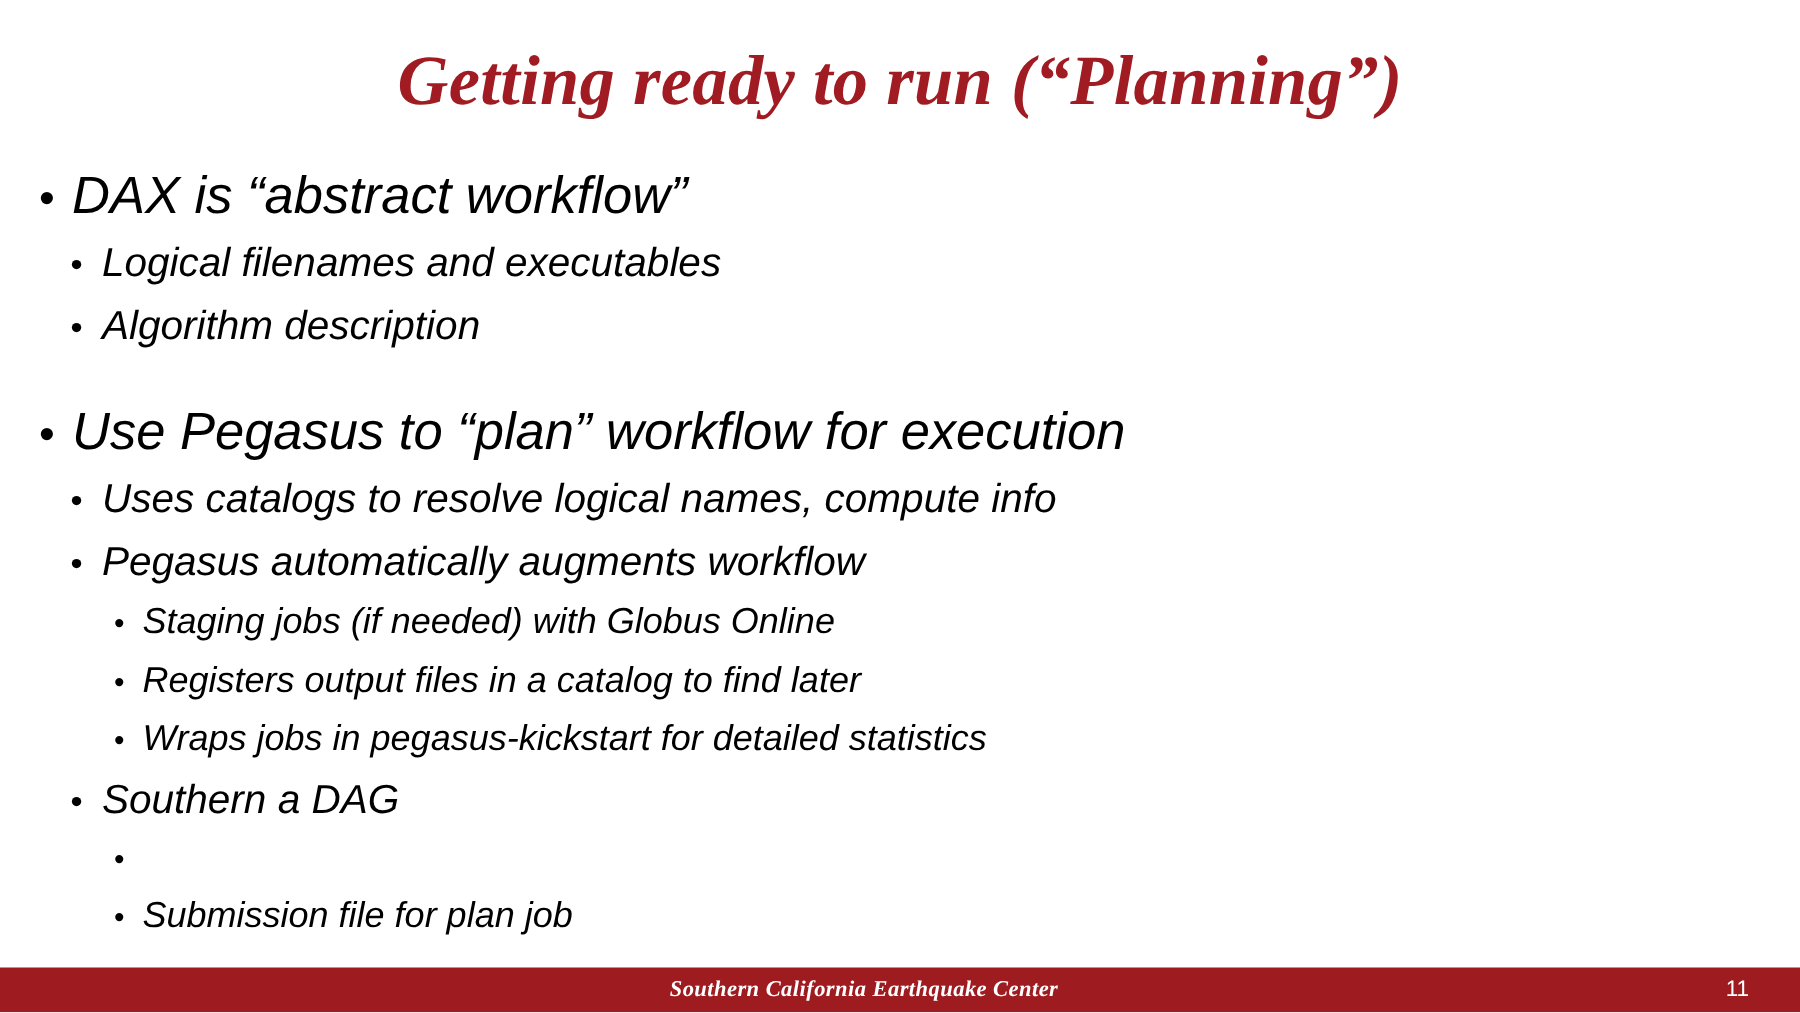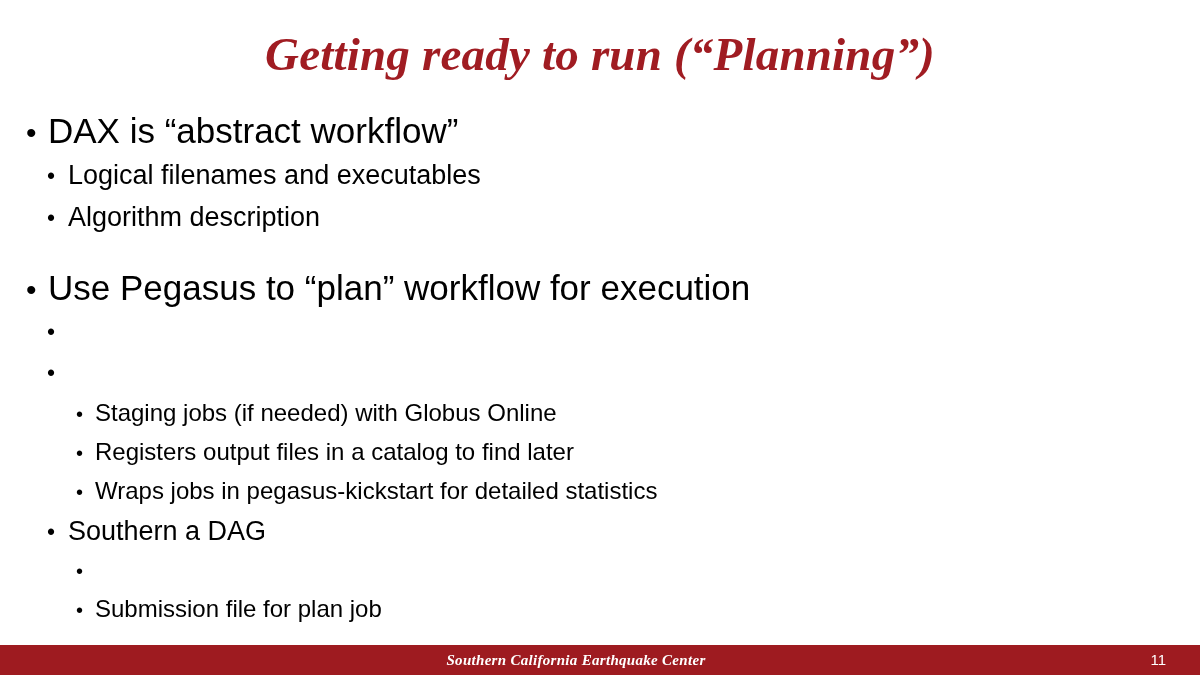--- a/index.html
+++ b/index.html
@@ -57,20 +57,21 @@
     font-family: "Liberation Sans", sans-serif;
     white-space: nowrap;
   }
 
   .bullet .dot {
     flex: 0 0 auto;
     text-align: left;
   }
   .bullet .txt {
     flex: 0 0 auto;
+    font-style: italic;
   }
 
   
   .lvl1 {
     font-size: 35px;
     line-height: 45px;
     padding-left: 26px;
   }
   .lvl1 .dot {
     width: 22px;
@@ -158,23 +159,25 @@
       </div>
     </div>
 
     <div class="group">
       <div class="bullet lvl1">
         <span class="dot">•</span>
         <span class="txt">Use Pegasus to “plan” workflow for execution</span>
       </div>
       <div class="bullet lvl2">
         <span class="dot">•</span>
-      </div>
-      <div class="bullet lvl2">
-        <span class="dot">•</span>
+        <span class="txt">Uses catalogs to resolve logical names, compute info</span>
+      </div>
+      <div class="bullet lvl2">
+        <span class="dot">•</span>
+        <span class="txt">Pegasus automatically augments workflow</span>
       </div>
       <div class="bullet lvl3">
         <span class="dot">•</span>
         <span class="txt">Staging jobs (if needed) with Globus Online</span>
       </div>
       <div class="bullet lvl3">
         <span class="dot">•</span>
         <span class="txt">Registers output files in a catalog to find later</span>
       </div>
       <div class="bullet lvl3">

